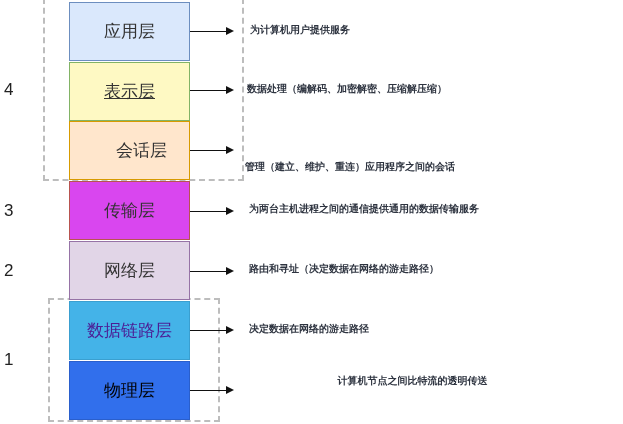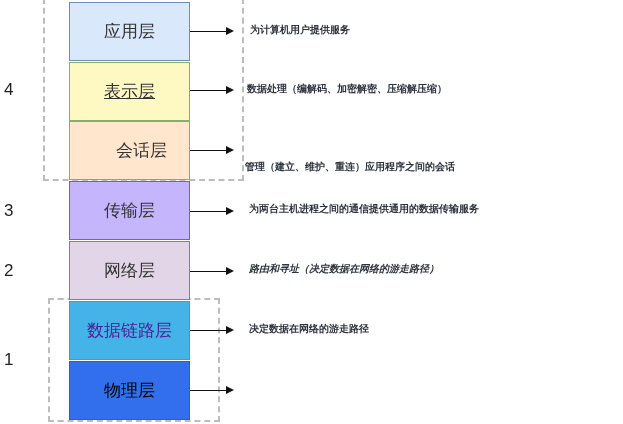--- a/index.html
+++ b/index.html
@@ -25,21 +25,21 @@
 
 <div class="layer" style="top:2px;background:#dae8fc;border-color:#6c8ebf;">
   <span>应用层</span>
 </div>
 <div class="layer" style="top:62px;background:#fef9c3;border-color:#82b366;text-decoration:underline;">
   <span>表示层</span>
 </div>
 <div class="layer" style="top:121px;background:#ffe6cc;border-color:#d79b00;padding-left:24px;">
   <span>会话层</span>
 </div>
-<div class="layer" style="top:181px;background:#c4b5fd;border-color:#b85450;">
+<div class="layer" style="top:181px;background:#d946ef;border-color:#b85450;">
   <span>传输层</span>
 </div>
 <div class="layer" style="top:241px;background:#e1d5e7;border-color:#9673a6;font-family:Liberation Serif, serif;">
   <span>网络层</span>
 </div>
 <div class="layer" style="top:301px;background:#44b3e8;border-color:#3a9fd0;color:#4c1d95;">
   <span>数据链路层</span>
 </div>
 <div class="layer" style="top:361px;background:#316fec;border-color:#2a5fcc;color:#000000;">
   <span>物理层</span>
@@ -50,16 +50,17 @@
 <div class="arrow" style="top:150px;"></div>
 <div class="arrow" style="top:211px;"></div>
 <div class="arrow" style="top:271px;"></div>
 <div class="arrow" style="top:330px;"></div>
 <div class="arrow" style="top:390px;"></div>
 
 <div class="desc" style="left:250px;top:23px;">为计算机用户提供服务</div>
 <div class="desc" style="left:247px;top:82px;">数据处理（编解码、加密解密、压缩解压缩）</div>
 <div class="desc" style="left:245px;top:140px;margin-top:20px;">管理（建立、维护、重连）应用程序之间的会话</div>
 <div class="desc" style="left:249px;top:202px;">为两台主机进程之间的通信提供通用的数据传输服务</div>
-<div class="desc" style="left:249px;top:262px;font-style:italic;">路由和寻址（决定数据在网络的游走路径）</div>
+<div class="desc" style="left:249px;top:262px;">路由和寻址（决定数据在网络的游走路径）</div>
 <div class="desc" style="left:249px;top:322px;">决定数据在网络的游走路径</div>
 <div class="desc multi" style="left:240px;top:372px;width:345px;">
+  <div>计算机节点之间比特流的透明传送</div>
 </div>
 
 </body></html>

